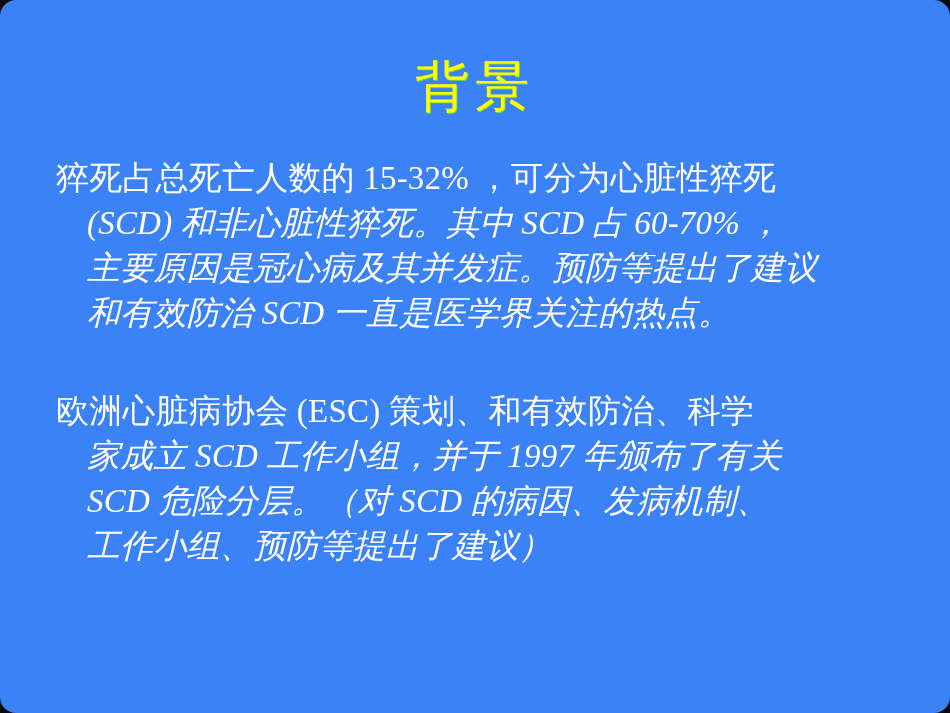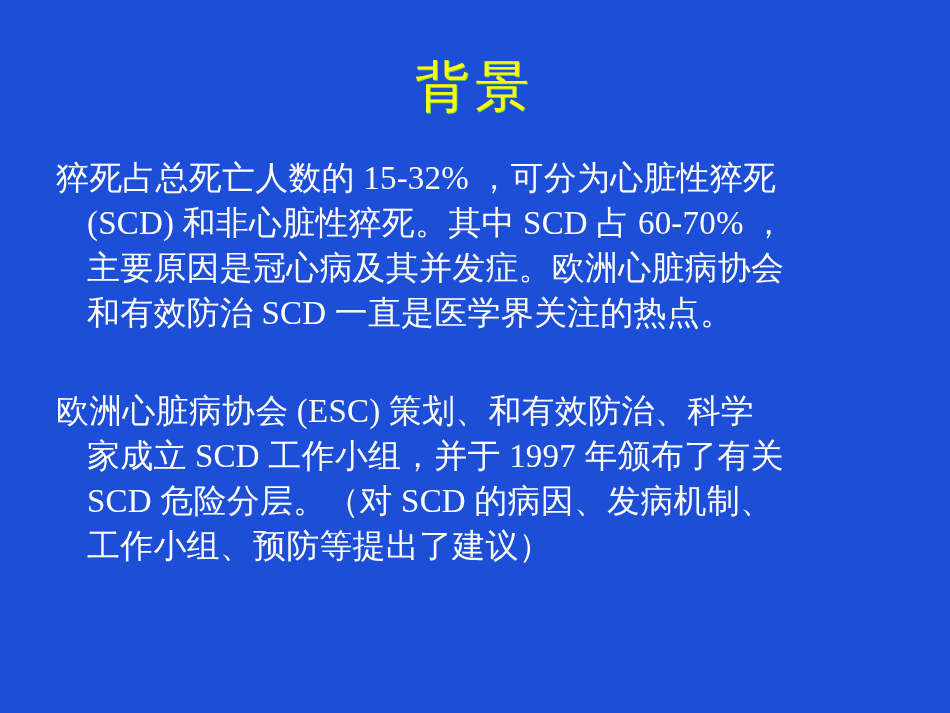--- a/index.html
+++ b/index.html
@@ -52,35 +52,36 @@
     white-space: nowrap;
   }
   .para + .para {
     margin-top: 53px;
   }
   .line {
     display: block;
   }
   .line.indent {
     padding-left: 31px;
+    font-style: italic;
   }
 </style>
 </head>
 <body>
 
-<div id="slide" style="background: #1d4ed8;">
+<div id="slide" style="background: #3b82f6; border-radius: 16px;">
 
   <h1 id="slide-title" style="color: rgb(255, 255, 0); text-shadow: rgb(127, 220, 56) 1px 1px 0px;">背景</h1>
 
   <div id="body-block">
 
     <p class="para" style="color: rgb(255, 255, 255);">
       <span class="line">猝死占总死亡人数的 15-32% ，可分为心脏性猝死</span>
       <span class="line indent">(SCD) 和非心脏性猝死。其中 SCD 占 60-70% ，</span>
-      <span class="line indent">主要原因是冠心病及其并发症。欧洲心脏病协会</span>
+      <span class="line indent">主要原因是冠心病及其并发症。预防等提出了建议</span>
       <span class="line indent">和有效防治 SCD 一直是医学界关注的热点。</span>
     </p>
 
     <p class="para" style="color: rgb(255, 255, 255);">
       <span class="line">欧洲心脏病协会 (ESC)  策划、和有效防治、科学</span>
       <span class="line indent">家成立 SCD 工作小组，并于 1997 年颁布了有关</span>
       <span class="line indent">SCD 危险分层。（对 SCD 的病因、发病机制、</span>
       <span class="line indent">工作小组、预防等提出了建议）</span>
     </p>
 

